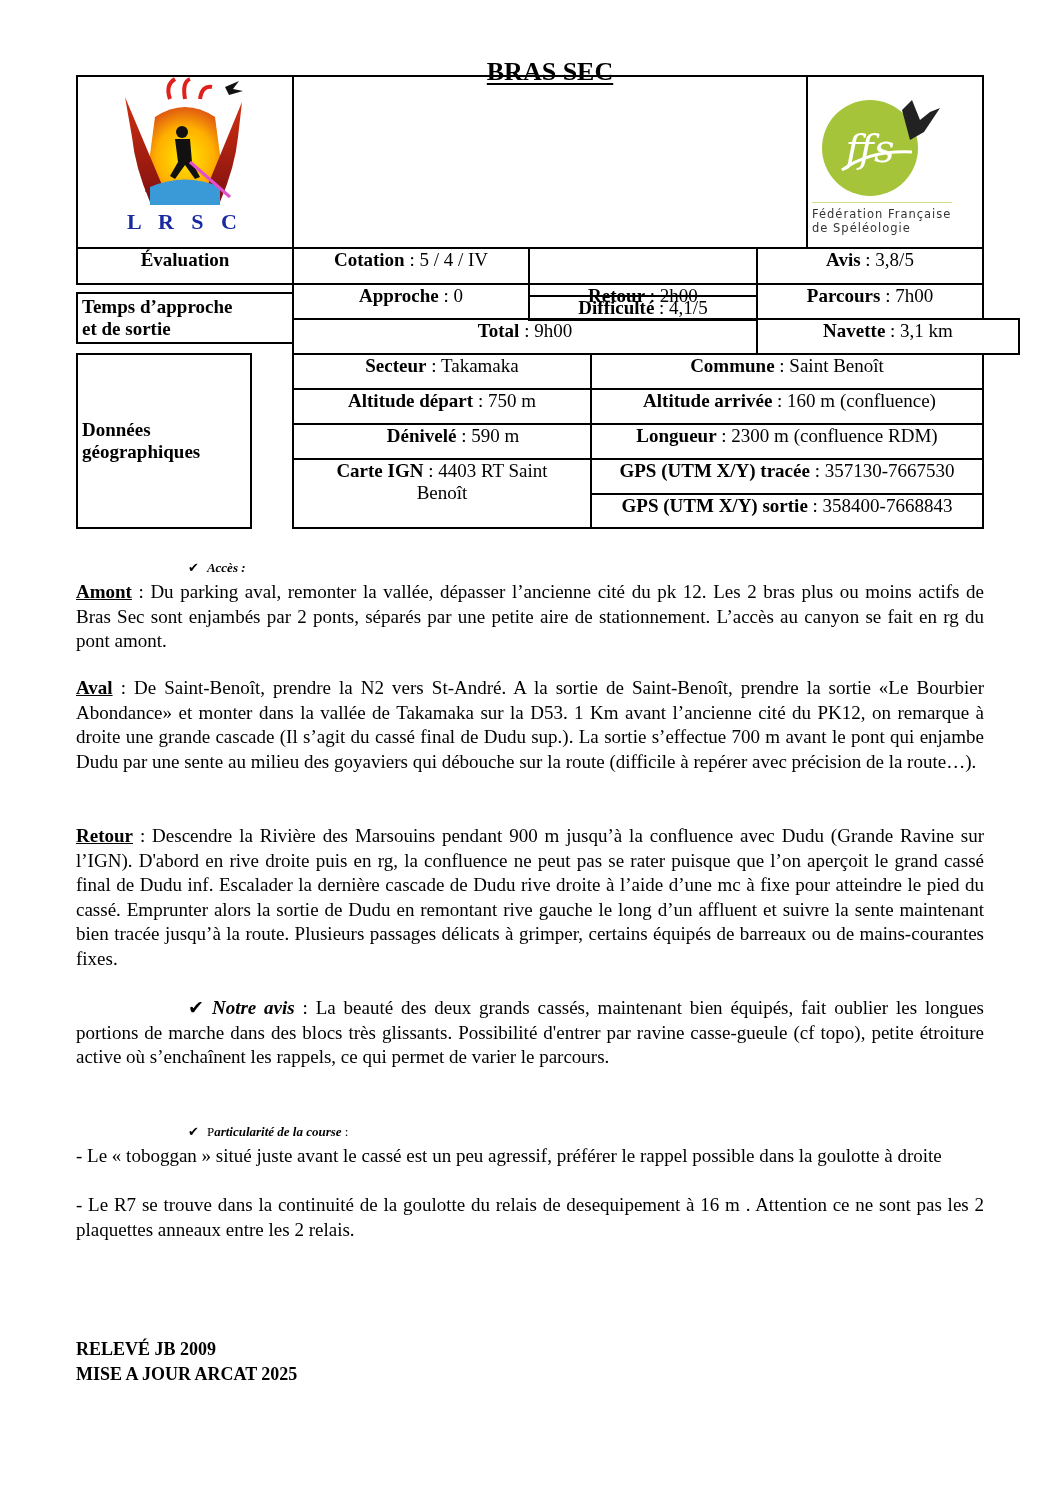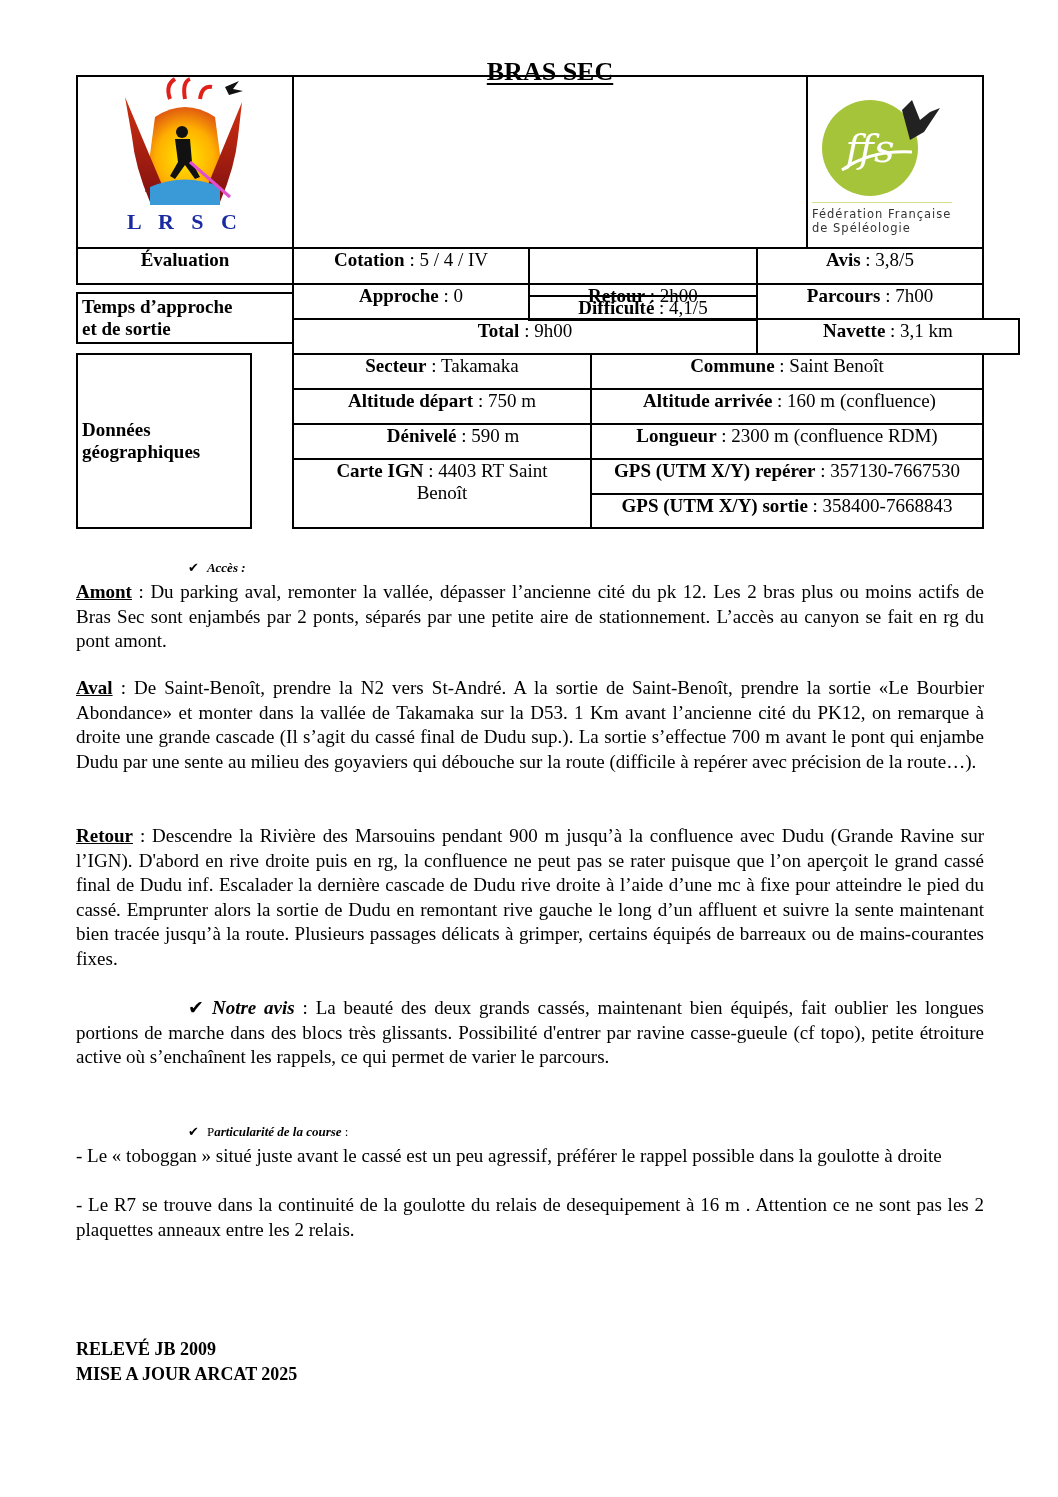--- a/index.html
+++ b/index.html
@@ -108,21 +108,21 @@
 <div class="cell" style="left:292px;top:423px;width:300px;height:37px;padding-left:26px;">
     <span><b>Dénivelé</b><span> : 590 m</span></span>
   </div>
 <div class="cell" style="left:590px;top:423px;width:394px;height:37px;">
     <span><b>Longueur</b><span> : 2300 m (confluence RDM)</span></span>
   </div>
 <div class="cell" style="left:292px;top:458px;width:300px;height:71px;padding:0 42px;">
     <span><b>Carte IGN</b><span> : 4403 RT Saint Benoît</span></span>
   </div>
 <div class="cell" style="left:590px;top:458px;width:394px;height:37px;">
-    <span><b>GPS (UTM X/Y) repérer</b><span> : 357130-7667530</span></span>
+    <span><b>GPS (UTM X/Y) tracée</b><span> : 357130-7667530</span></span>
   </div>
 <div class="cell" style="left:590px;top:493px;width:394px;height:36px;">
     <span><b>GPS (UTM X/Y) sortie</b><span> : 358400-7668843</span></span>
   </div>
 
 <div class="head" style="left:188px;top:556px;">
   <span class="check">✔</span><span>Accès :</span>
 </div>
 <div class="para" style="top:580px;">
   <span class="u">Amont</span><span> : Du parking aval, remonter la vallée, dépasser l’ancienne cité du pk 12. Les 2 bras plus ou moins actifs de Bras Sec sont enjambés par 2 ponts, séparés par une petite aire de stationnement. L’accès au canyon se fait en rg du pont amont.</span>

